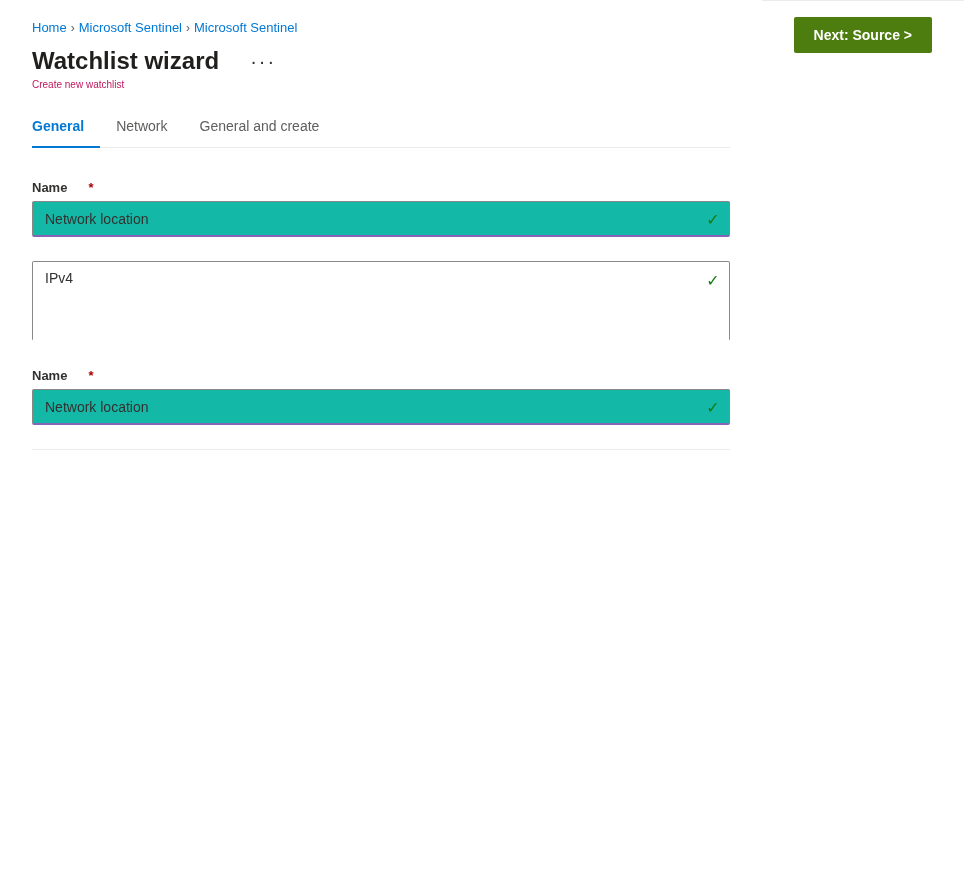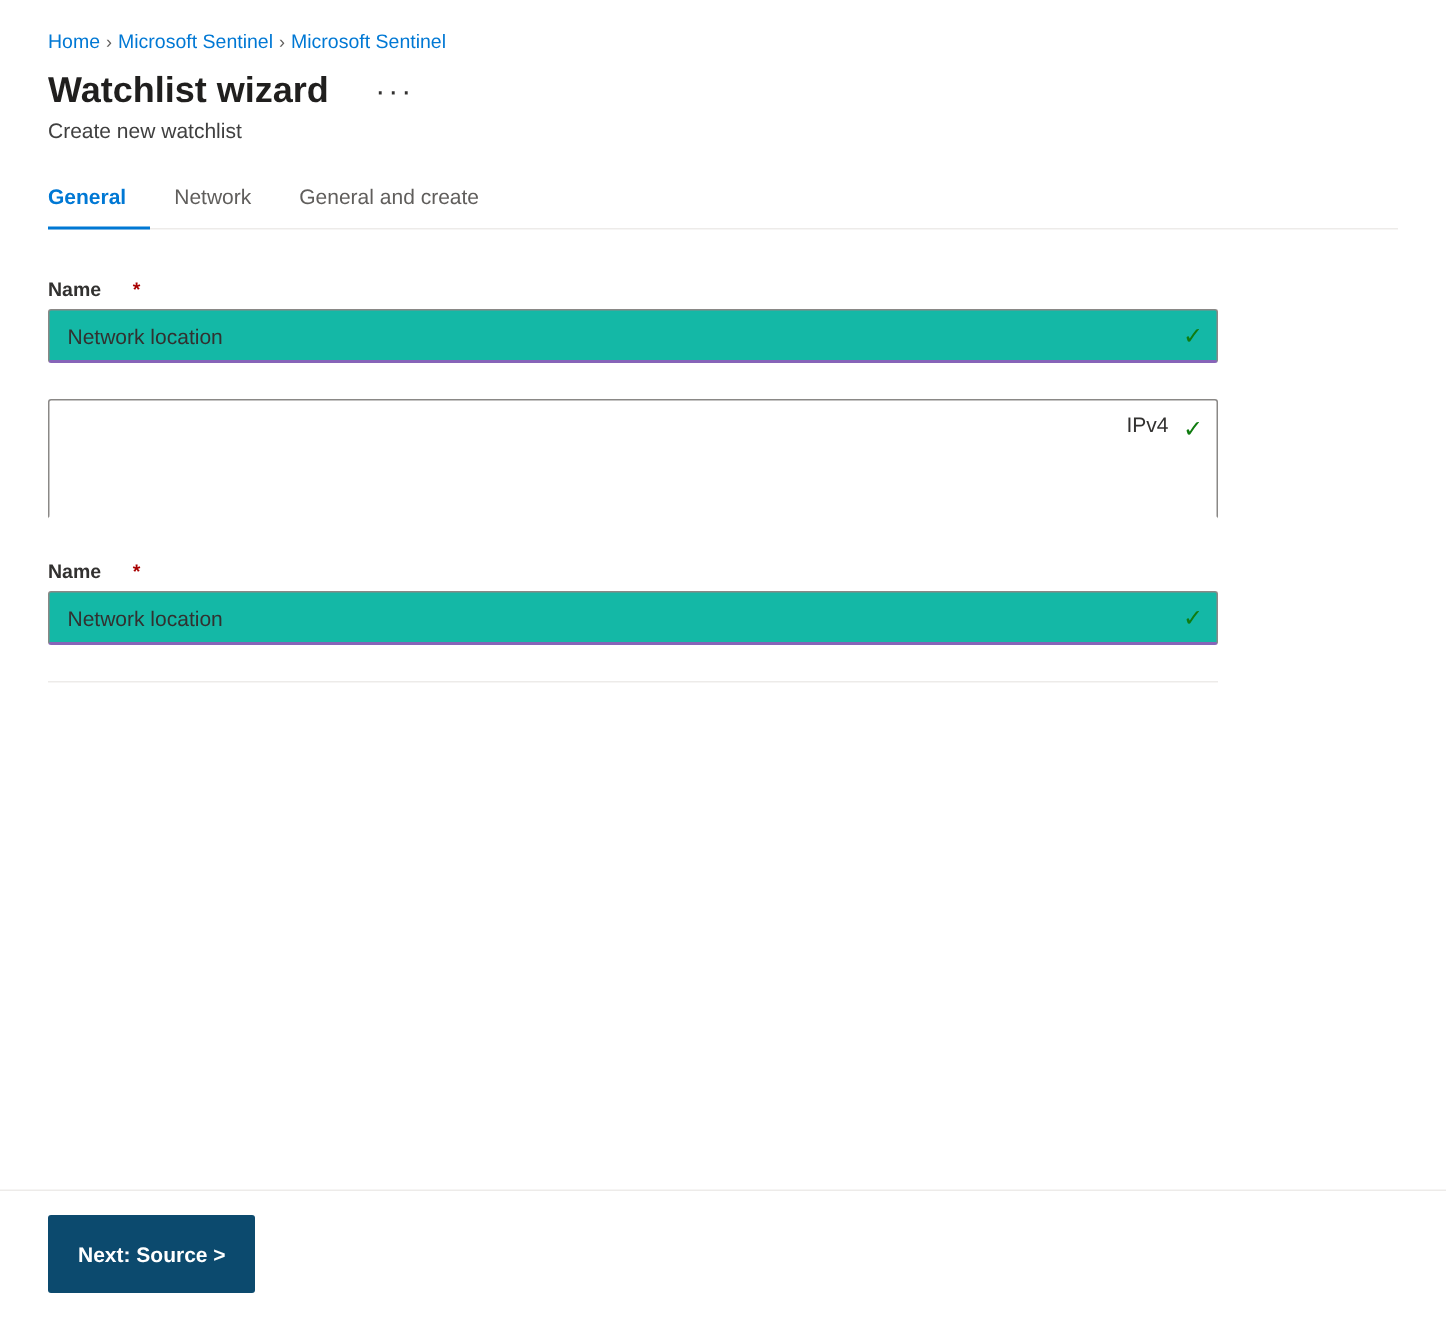--- a/index.html
+++ b/index.html
@@ -12,21 +12,21 @@
       font-family: 'Segoe UI', -apple-system, BlinkMacSystemFont, sans-serif;
       font-size: 14px;
       color: #323130;
       background: #ffffff;
       width: 964px;
       min-height: 878px;
     }
 
     .page-wrapper {
       display: flex;
-      flex-direction: column;
+      flex-direction: row;
       min-height: 878px;
       padding: 0;
     }
 
     .main-content {
       flex: 1;
       padding: 20px 32px 0 32px;
     }
 
     
@@ -69,22 +69,22 @@
       border: none;
       cursor: pointer;
       font-size: 20px;
       color: #323130;
       letter-spacing: 2px;
       padding: 2px 6px;
       border-radius: 2px;
     }
 
     .page-subtitle {
-      font-size: 14px;
-      color: #404040;
+      font-size: 10px;
+      color: #be185d;
       margin-bottom: 20px;
     }
 
     
     .tabs {
       display: flex;
       align-items: center;
       border-bottom: 1px solid #edebe9;
       margin-bottom: 0;
     }
@@ -172,21 +172,20 @@
       border: 1px solid #8a8886;
       border-radius: 2px;
       padding: 8px 32px 8px 12px;
       font-size: 14px;
       color: #323130;
       background: #ffffff;
       outline: none;
       resize: none;
       font-family: inherit;
       border-bottom: 2px solid transparent;
-      text-align: right;
     }
 
     .textarea-wrapper {
       position: relative;
     }
 
     .textarea-wrapper .checkmark {
       position: absolute;
       right: 10px;
       top: 10px;
@@ -203,29 +202,29 @@
     
     .footer {
       border-top: 1px solid #edebe9;
       padding: 16px 32px;
       background: #ffffff;
       position: sticky;
       bottom: 0;
     }
 
     .next-btn {
-      background: #0c4a6e;
+      background: #4d7c0f;
       color: #ffffff;
       border: none;
       border-radius: 2px;
       padding: 8px 20px;
       font-size: 14px;
       font-weight: 600;
       cursor: pointer;
-      height: 52px;
+      height: 36px;
     }
   </style>
 </head>
 <body>
 
 <div class="page-wrapper">
   <div class="main-content">
 
     <nav class="breadcrumb">
       <a>Home</a>

